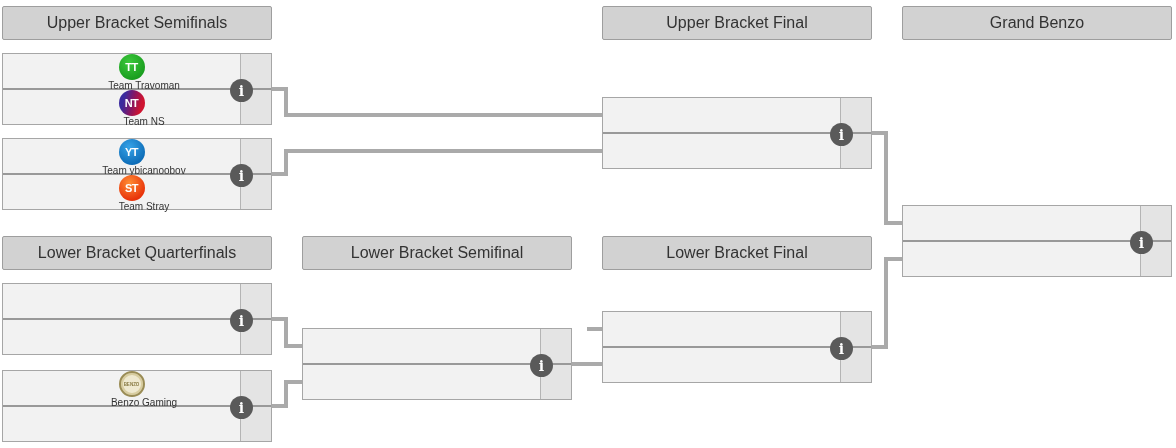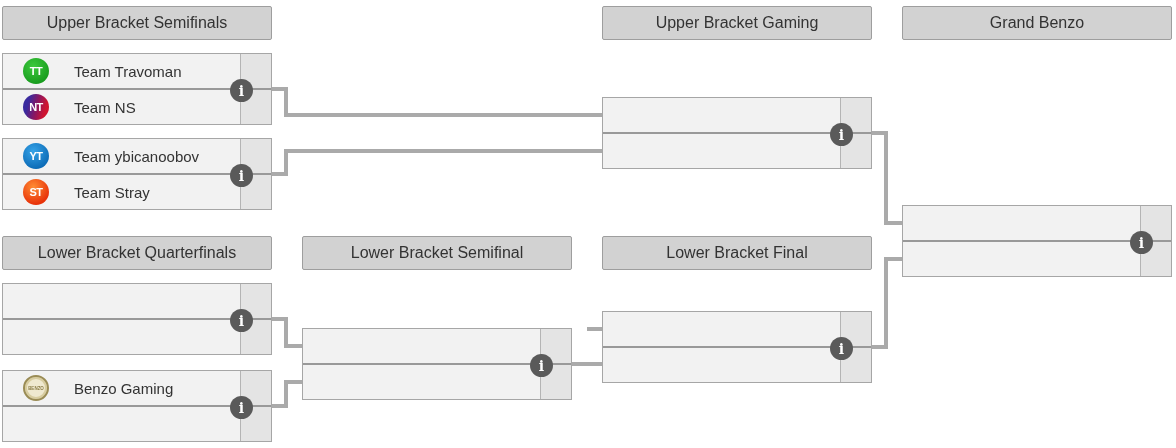--- a/index.html
+++ b/index.html
@@ -27,24 +27,25 @@
     background:#e4e4e4; border-left:1px solid #b4b4b4; box-sizing:border-box;
   }
   .match .divider {
     position:absolute; left:0; top:34px; width:268px; height:2px;
     background:#999999;
   }
   .slot {
     position:absolute; left:0; width:237px; height:34px;
     display:flex; align-items:center; box-sizing:border-box;
     padding-left:20px;
+    flex-direction:column;
   }
   .slot.top { top:0; }
   .slot.bottom { top:36px; }
-  .team-name { font-size:15px; color:#333; margin-left:25px; white-space:nowrap; }
+  .team-name { font-size:10px; color:#333; margin-left:25px; white-space:nowrap; }
 
   .logo {
     width:26px; height:26px; border-radius:50%; flex:0 0 26px;
     display:flex; align-items:center; justify-content:center;
     color:#fff; font-weight:bold; font-size:11px; letter-spacing:-0.5px;
     box-sizing:border-box;
   }
   .logo-tt { background:radial-gradient(circle at 40% 32%, #3cc93c, #179a1d 78%); }
   .logo-nt { background:linear-gradient(105deg, #3a2a9e 22%, #8a1660 52%, #cf1430 80%); }
   .logo-yt { background:radial-gradient(circle at 40% 32%, #36a3e8, #0b69b4 78%); }
@@ -74,21 +75,21 @@
     <path d="M270 174 L286 174 L286 151 L604 151"></path>
     <path d="M870 133 L886 133 L886 223 L904 223"></path>
     <path d="M270 319 L286 319 L286 346 L304 346"></path>
     <path d="M270 406 L286 406 L286 382 L304 382"></path>
     <path d="M570 364 L604 364"></path>
     <path d="M870 347 L886 347 L886 259 L904 259"></path>
     <path d="M587 329 L603 329"></path>
   </svg>
 
   <div class="round-header" style="left:2px;top:6px">Upper Bracket Semifinals</div>
-  <div class="round-header" style="left:602px;top:6px">Upper Bracket Gaming</div>
+  <div class="round-header" style="left:602px;top:6px">Upper Bracket Final</div>
   <div class="round-header" style="left:902px;top:6px">Grand Benzo</div>
   <div class="round-header" style="left:2px;top:236px">Lower Bracket Quarterfinals</div>
   <div class="round-header" style="left:602px;top:236px">Lower Bracket Final</div>
   <div class="round-header" style="left:302px;top:236px">Lower Bracket Semifinal</div>
 
   <div class="match" style="left:2px;top:53px">
     <div class="score-col"></div>
     <div class="divider"></div>
     <div class="slot top">
       <span class="logo logo-tt">TT</span>

